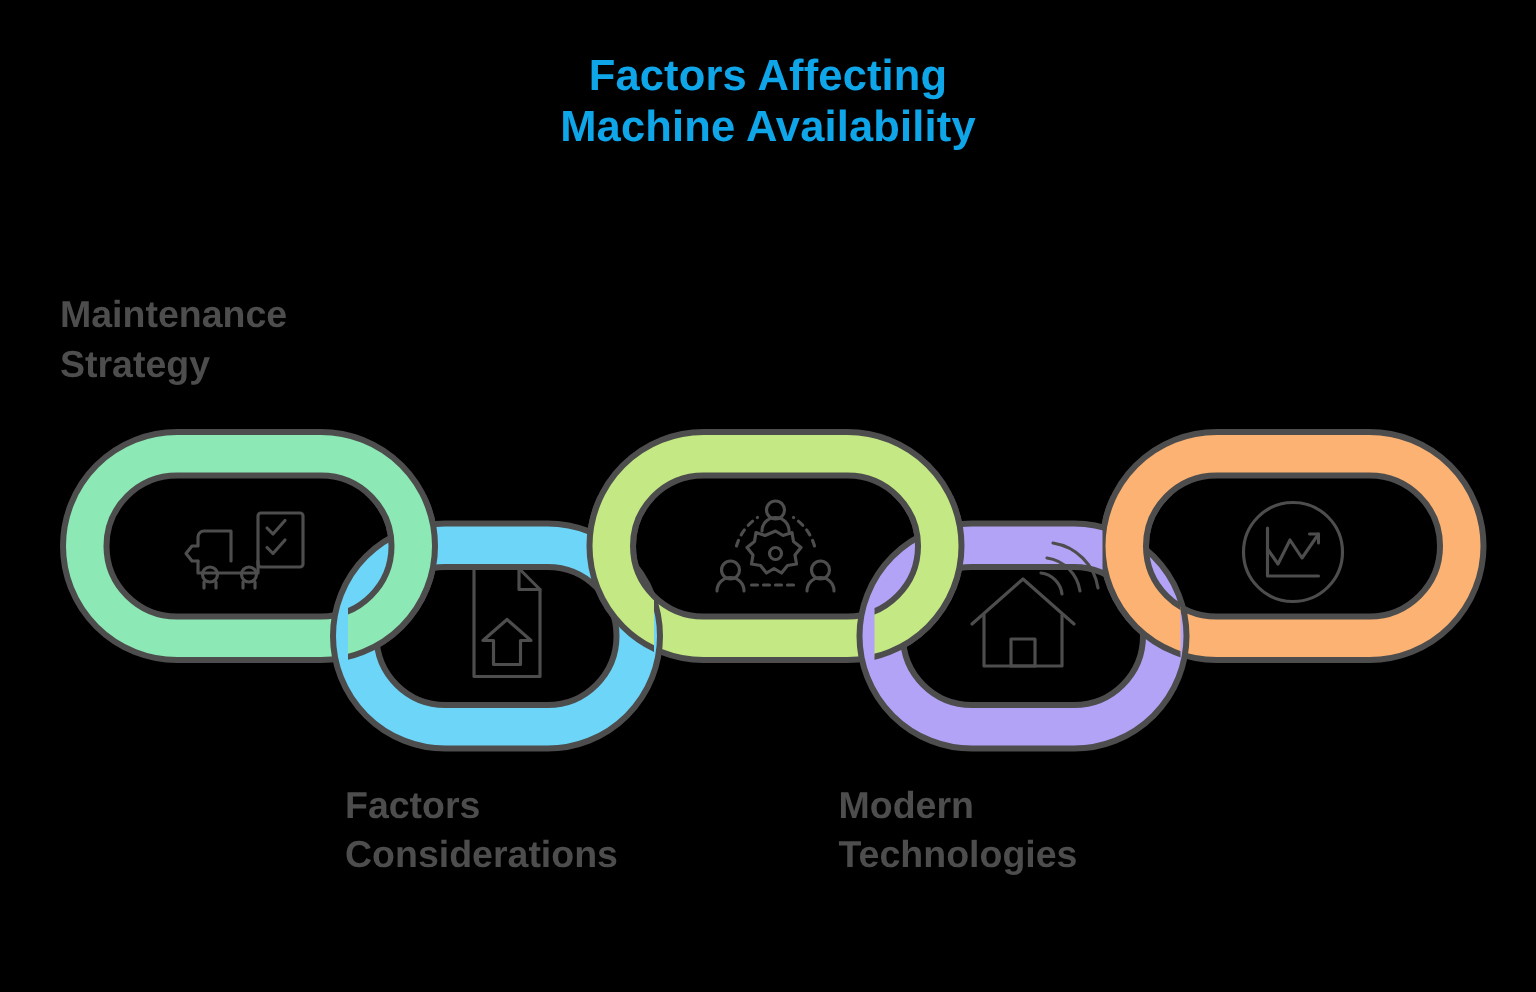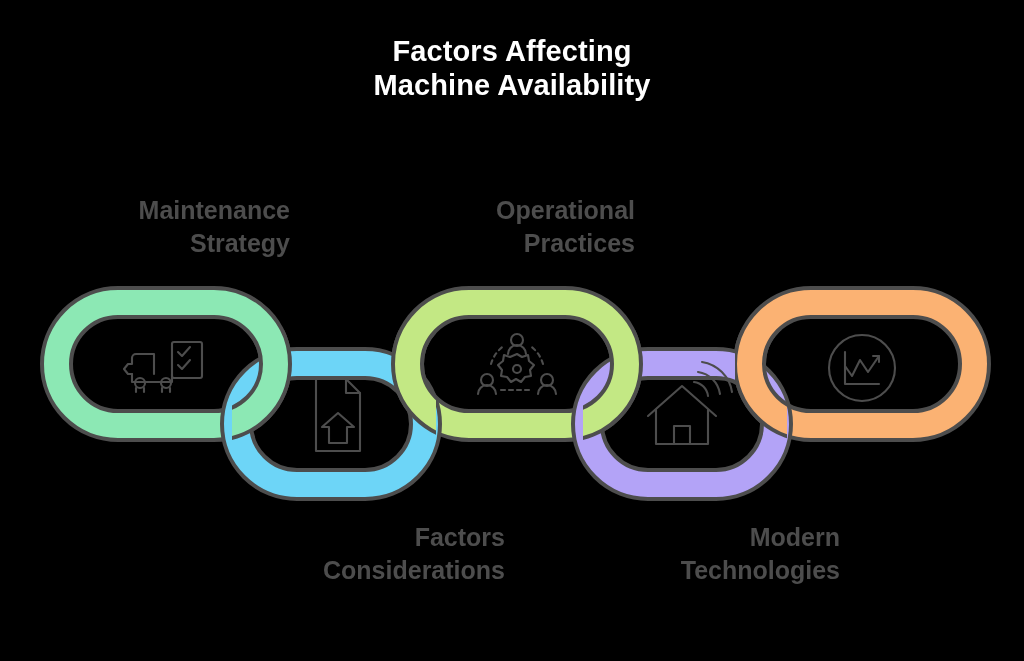--- a/index.html
+++ b/index.html
@@ -19,40 +19,40 @@
     width: 1024px;
     height: 661px;
     background: #000000;
   }
   .title {
     position: absolute;
     left: 0;
     top: 34px;
     width: 1024px;
     text-align: center;
-    color: #ffffff;
+    color: #0ea5e9;
     font-size: 29px;
     font-weight: bold;
     line-height: 34px;
     letter-spacing: 0.1px;
     white-space: pre-line;
   }
   .link-label {
     position: absolute;
-    text-align: right;
+    text-align: left;
     color: #4d4d4d;
     font-size: 25px;
     font-weight: bold;
     line-height: 33px;
     white-space: pre-line;
   }
   .label-1 { left: 40px;  top: 194px; width: 250px; }
   .label-2 { left: 230px; top: 521px; width: 275px; }
   .label-3 { left: 390px; top: 194px; width: 245px; }
-  .label-4 { left: 575px; top: 521px; width: 265px; }
+  .label-4 { left: 559px; top: 521px; width: 265px; }
   .label-5 { left: 735px; top: 227px; width: 260px; }
 
   #chain {
     position: absolute;
     left: 0;
     top: 0;
     width: 1024px;
     height: 661px;
   }
 </style>
@@ -61,22 +61,20 @@
 
 <div id="stage">
 
   <div class="title">Factors Affecting
 Machine Availability</div>
 
   <div class="link-label label-1">Maintenance
 Strategy</div>
   <div class="link-label label-2">Factors
 Considerations</div>
-  <div class="link-label label-3">Operational
-Practices</div>
   <div class="link-label label-4">Modern
 Technologies</div>
 
   <svg id="chain" viewBox="0 0 1024 661">
     <defs>
 
     <clipPath id="clip-interlock-slice-0">
           <rect x="232" y="330" width="62" height="118"></rect>
         </clipPath>
         <clipPath id="clip-interlock-slice-1">

